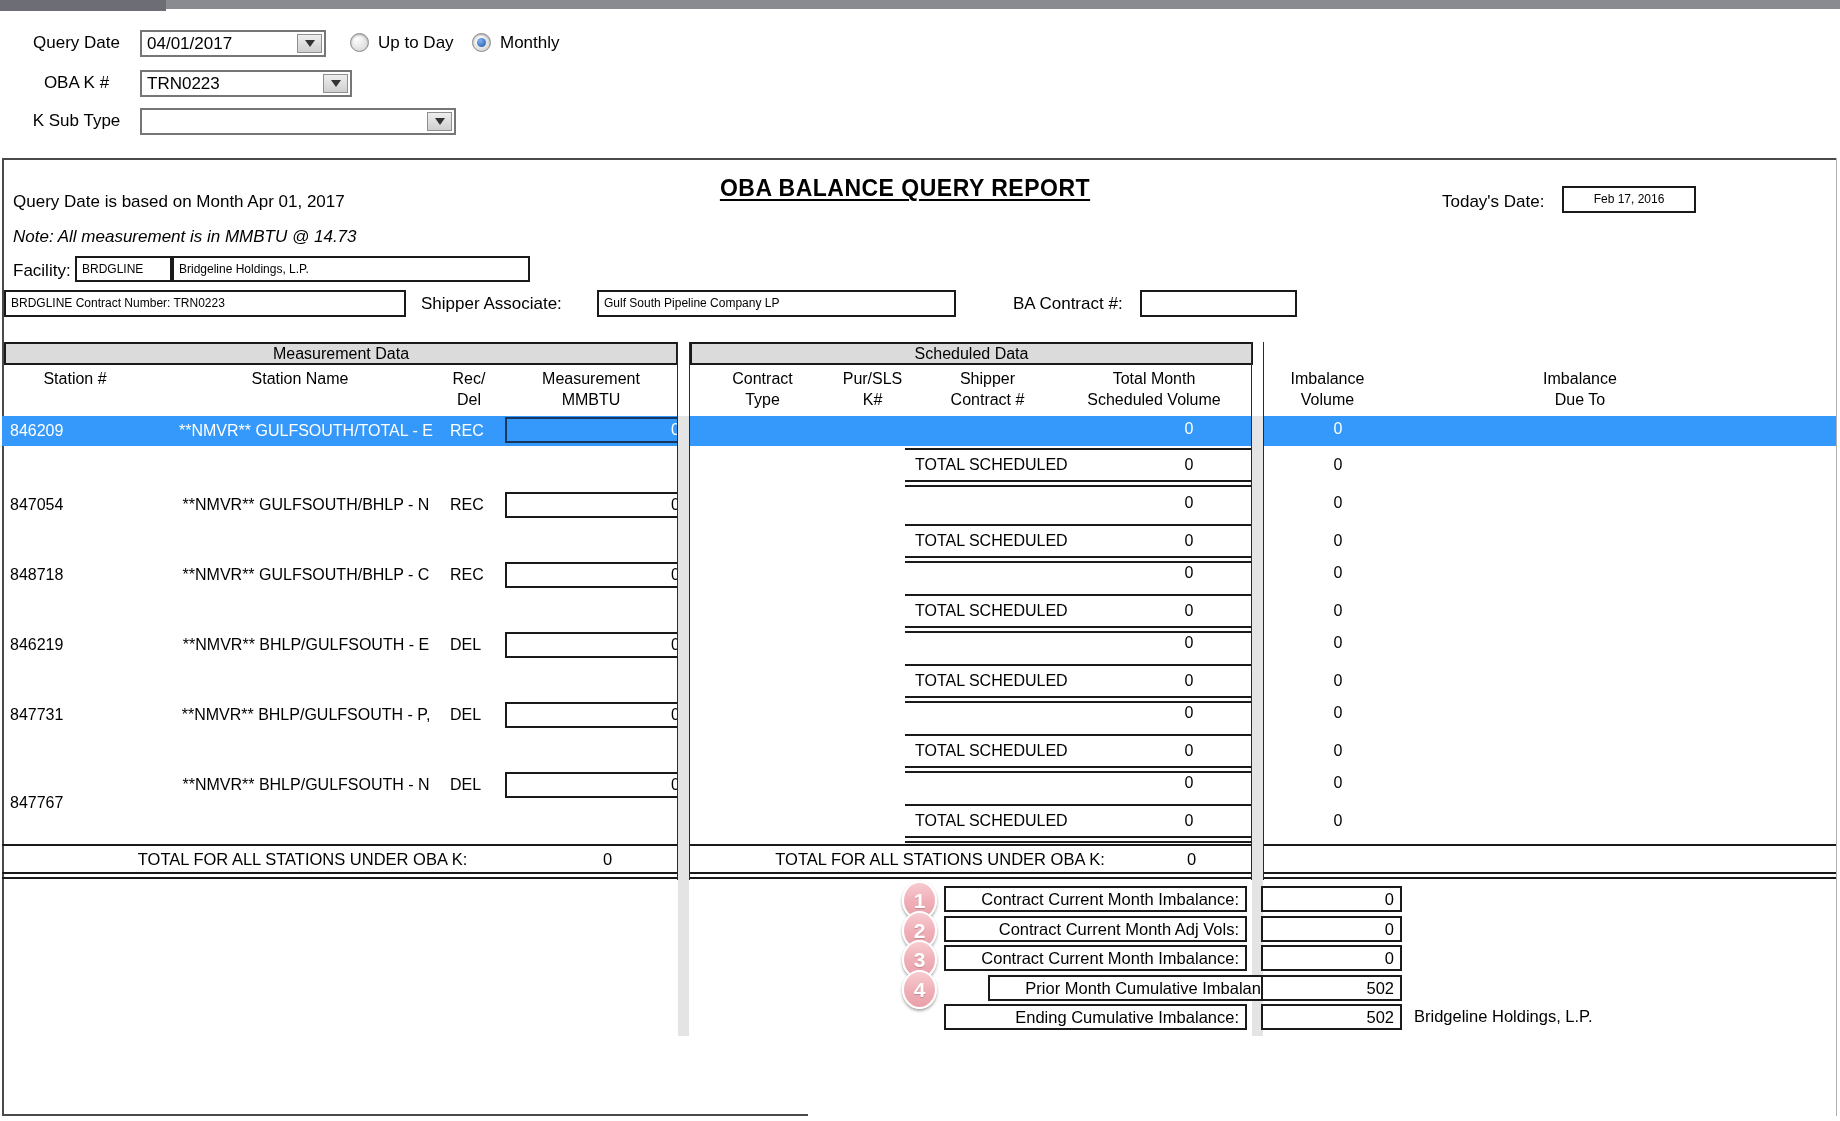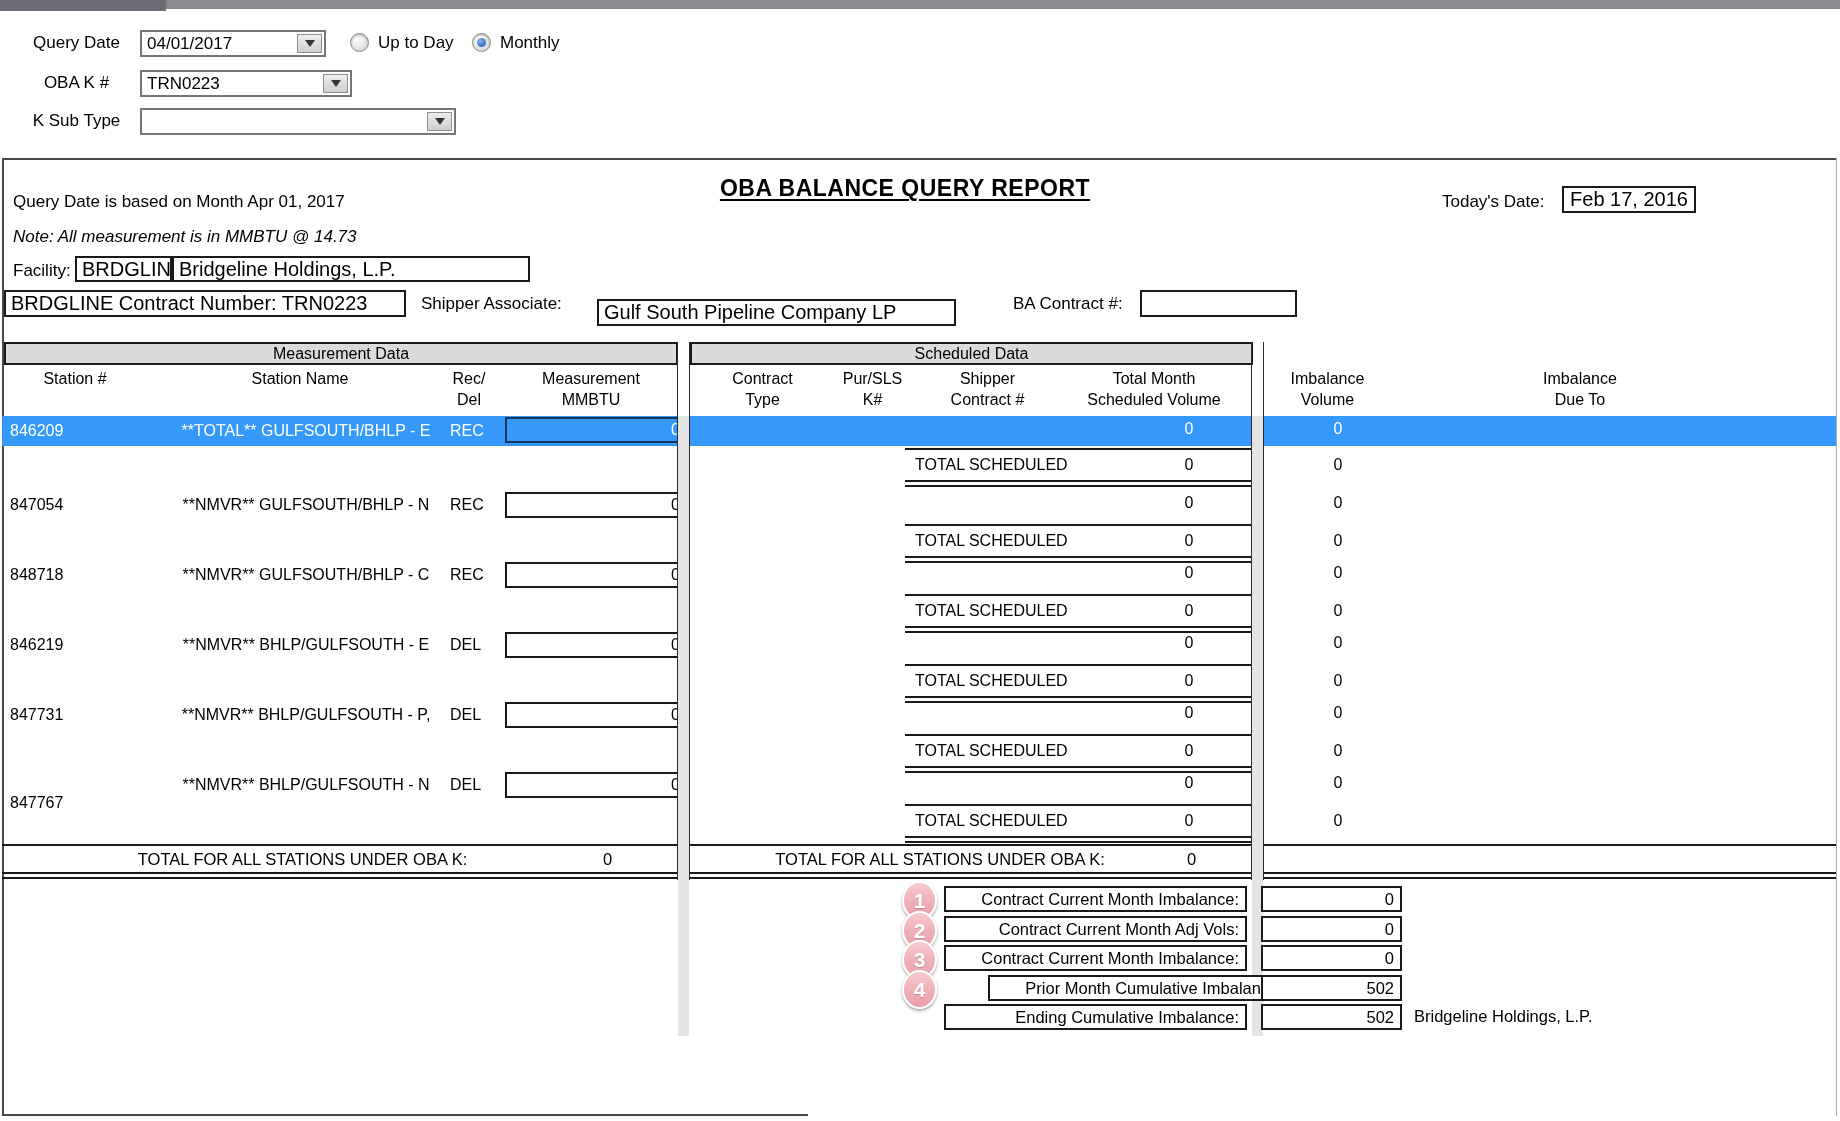--- a/index.html
+++ b/index.html
@@ -2,21 +2,21 @@
 <html><head>
 <meta charset="utf-8">
 <style>
   html,body{margin:0;padding:0;background:#fff;}
   #app{position:relative;width:1840px;height:1121px;background:#fff;overflow:hidden;
        font-family:"Liberation Sans","DejaVu Sans",sans-serif;color:#000;}
   .abs{position:absolute;box-sizing:border-box;}
   .lbl{font-size:17px;line-height:20px;}
   .rt{text-align:center;}
   .ctr{text-align:center;}
-  .box{border:2px solid #1a1a1a;background:#fff;box-sizing:border-box;font-size:20px;line-height:23px;padding:0 5px;overflow:hidden;white-space:nowrap;}
+  .box{border:2px solid #1a1a1a;background:#fff;box-sizing:border-box;font-size:12px;line-height:23px;padding:0 5px;overflow:hidden;white-space:nowrap;}
   .combo{border:2px solid #767676;background:#fff;font-size:17px;line-height:23px;padding:0 26px 0 5px;overflow:hidden;white-space:nowrap;}
   .combo-btn{position:absolute;top:2px;bottom:2px;right:2px;width:23px;background:linear-gradient(180deg,#eee,#cfcfcf);
        border:1px solid #8f8f8f;display:flex;align-items:center;justify-content:center;}
   .tri{width:0;height:0;border-left:5px solid transparent;border-right:5px solid transparent;border-top:7px solid #333;}
   .radio{position:absolute;width:17px;height:17px;border-radius:50%;border:1px solid #8a8a8a;
        background:radial-gradient(circle at 35% 30%,#fff,#d0d0d0);box-shadow:inset 0 1px 2px rgba(0,0,0,.3);}
   .radio.selected::after{content:"";position:absolute;left:4px;top:4px;right:4px;bottom:4px;border-radius:50%;
        background:radial-gradient(circle at 35% 30%,#7fb2ef,#1d55a7);}
   .sechdr{background:#dbdbdb;border:2px solid #1a1a1a;font-size:16px;line-height:19px;text-align:center;font-weight:normal;}
   .colhdr{font-size:16px;line-height:21px;text-align:center;}
@@ -85,21 +85,21 @@
   <div class="abs box ctr" style="left:1562px;top:186px;width:134px;height:27px;">Feb 17, 2016</div>
 
   <div class="abs lbl italic" style="left:13px;top:227px;">Note: All measurement is in MMBTU @ 14.73</div>
 
   <div class="abs lbl" style="left:13px;top:261px;">Facility:</div>
   <div class="abs box" style="left:75px;top:256px;width:97px;height:26px;">BRDGLINE</div>
   <div class="abs box" style="left:172px;top:256px;width:358px;height:26px;">Bridgeline Holdings, L.P.</div>
 
   <div class="abs box" style="left:4px;top:290px;width:402px;height:27px;">BRDGLINE Contract Number: TRN0223</div>
   <div class="abs lbl" style="left:421px;top:294px;">Shipper Associate:</div>
-  <div class="abs box" style="left:597px;top:290px;width:359px;height:27px;margin-top:9px;">Gulf South Pipeline Company LP</div>
+  <div class="abs box" style="left:597px;top:290px;width:359px;height:27px;">Gulf South Pipeline Company LP</div>
   <div class="abs lbl" style="left:1013px;top:294px;">BA Contract #:</div>
   <div class="abs box" style="left:1140px;top:290px;width:157px;height:27px;"></div>
 
   <div class="abs sechdr" style="left:4px;top:342px;width:674px;height:23px;">Measurement Data</div>
   <div class="abs sechdr" style="left:690px;top:342px;width:563px;height:23px;">Scheduled Data</div>
 
   <div class="abs colhdr" style="left:20px;top:368px;width:110px;">
     <span></span>
     <span>Station #</span>
   </div>
@@ -136,21 +136,21 @@
     <span>Volume</span>
   </div>
   <div class="abs colhdr" style="left:1490px;top:368px;width:180px;">
     <span>Imbalance</span>
     <span>Due To</span>
   </div>
 
   <div class="abs" id="rows-host" style="left:0;top:0;width:1840px;height:1121px;">
       <div class="abs row-sel" style="left: 2px; top: 416px; width: 1834px; height: 30px; z-index: 1;">
         <div class="cell" style="left: 8px; top: 0px; width: 120px; line-height: 30px;">846209</div>
-        <div class="cell" style="left: 138px; top: 0px; width: 332px; text-align: center; line-height: 30px;">**TOTAL** GULFSOUTH/BHLP - E</div>
+        <div class="cell" style="left: 138px; top: 0px; width: 332px; text-align: center; line-height: 30px;">**NMVR** GULFSOUTH/TOTAL - E</div>
         <div class="cell" style="left: 448px; top: 0px; width: 50px; line-height: 30px;">REC</div>
       </div>
       <div class="abs mbox sel" style="left: 505px; top: 417px; width: 182px; height: 26px; z-index: 3;">0</div>
       <div class="abs cell rt" style="left: 1130px; top: 420px; width: 118px; color: rgb(255, 255, 255); z-index: 2;">0</div>
       <div class="abs cell rt" style="left: 1288px; top: 420px; width: 100px; color: rgb(255, 255, 255); z-index: 5;">0</div>
       <div class="abs hline" style="left: 905px; top: 448px; width: 347px; height: 2px;"></div>
       <div class="abs cell" style="left: 915px; top: 456px; width: 220px; font-size: 16px;">TOTAL SCHEDULED</div>
       <div class="abs cell rt" style="left: 1130px; top: 456px; width: 118px;">0</div>
       <div class="abs cell rt" style="left: 1288px; top: 456px; width: 100px; z-index: 5;">0</div>
       <div class="abs hline" style="left: 905px; top: 480px; width: 347px; height: 2px;"></div>

